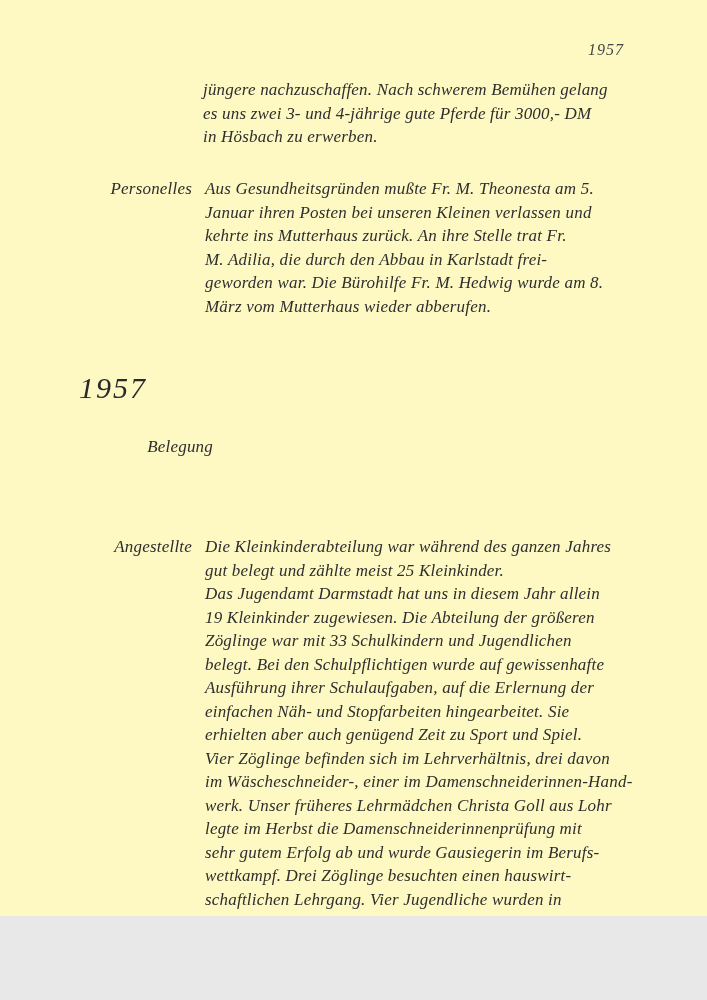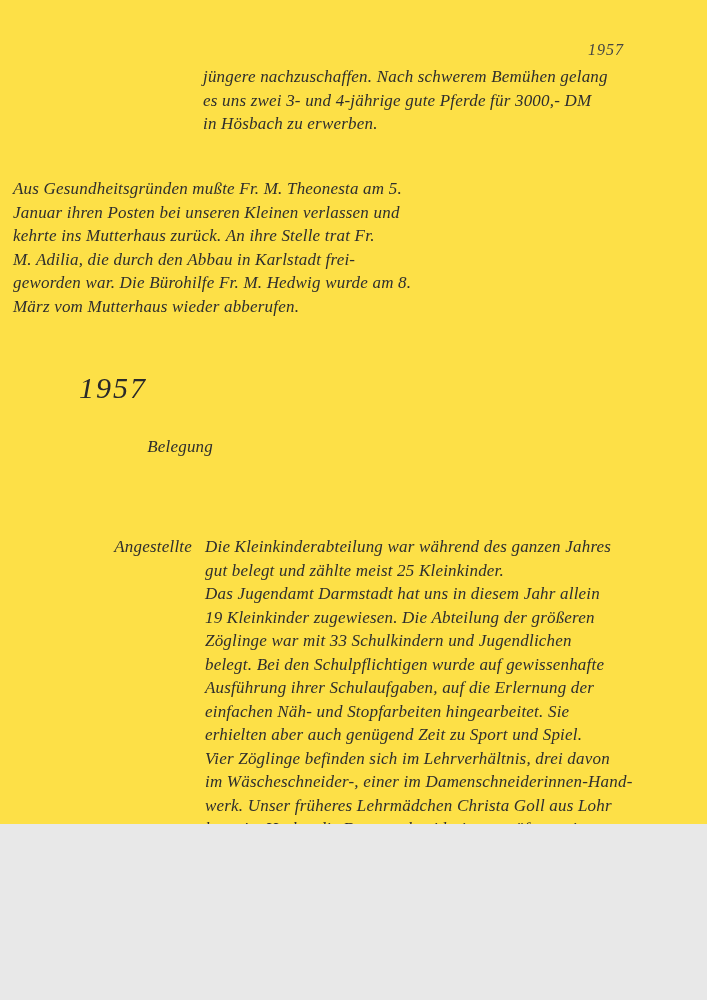--- a/index.html
+++ b/index.html
@@ -3,23 +3,23 @@
 <meta charset="utf-8">
 <style>
   html, body {
     margin: 0;
     padding: 0;
     background: #e8e8e8;
   }
   .page {
     position: relative;
     width: 707px;
-    height: 824px;
+    height: 916px;
     margin: 0 auto;
-    background: #fde047;
+    background: #fef9c3;
     overflow: hidden;
     font-family: "Liberation Serif", serif;
     font-style: italic;
     color: #2e2e2e;
   }
   .txt {
     font-size: 17px;
     line-height: 23.5px;
     letter-spacing: 0.2px;
     white-space: pre-line;
@@ -27,21 +27,21 @@
   .year-top {
     position: absolute;
     top: 38px;
     left: 588px;
     font-size: 16px;
     color: #454545;
     letter-spacing: 1px;
   }
   .intro-para {
     position: absolute;
-    top: 65px;
+    top: 78px;
     left: 203px;
     width: 455px;
   }
   .section {
     position: absolute;
     left: 0;
     display: flex;
     align-items: flex-start;
   }
   .section .label {
@@ -83,20 +83,21 @@
 
 <div class="page">
 
   <div class="year-top txt">1957</div>
 
   <div class="intro-para txt">jüngere nachzuschaffen. Nach schwerem Bemühen gelang
 es uns zwei 3- und 4-jährige gute Pferde für 3000,- DM
 in Hösbach zu erwerben.</div>
 
   <div class="section sec-personelles">
+    <div class="label">Personelles</div>
     <div class="body txt">Aus Gesundheitsgründen mußte Fr. M. Theonesta am 5.
 Januar ihren Posten bei unseren Kleinen verlassen und
 kehrte ins Mutterhaus zurück. An ihre Stelle trat Fr.
 M. Adilia, die durch den Abbau in Karlstadt frei-
 geworden war. Die Bürohilfe Fr. M. Hedwig wurde am 8.
 März vom Mutterhaus wieder abberufen.</div>
   </div>
 
   <div class="year-heading">1957</div>
 

